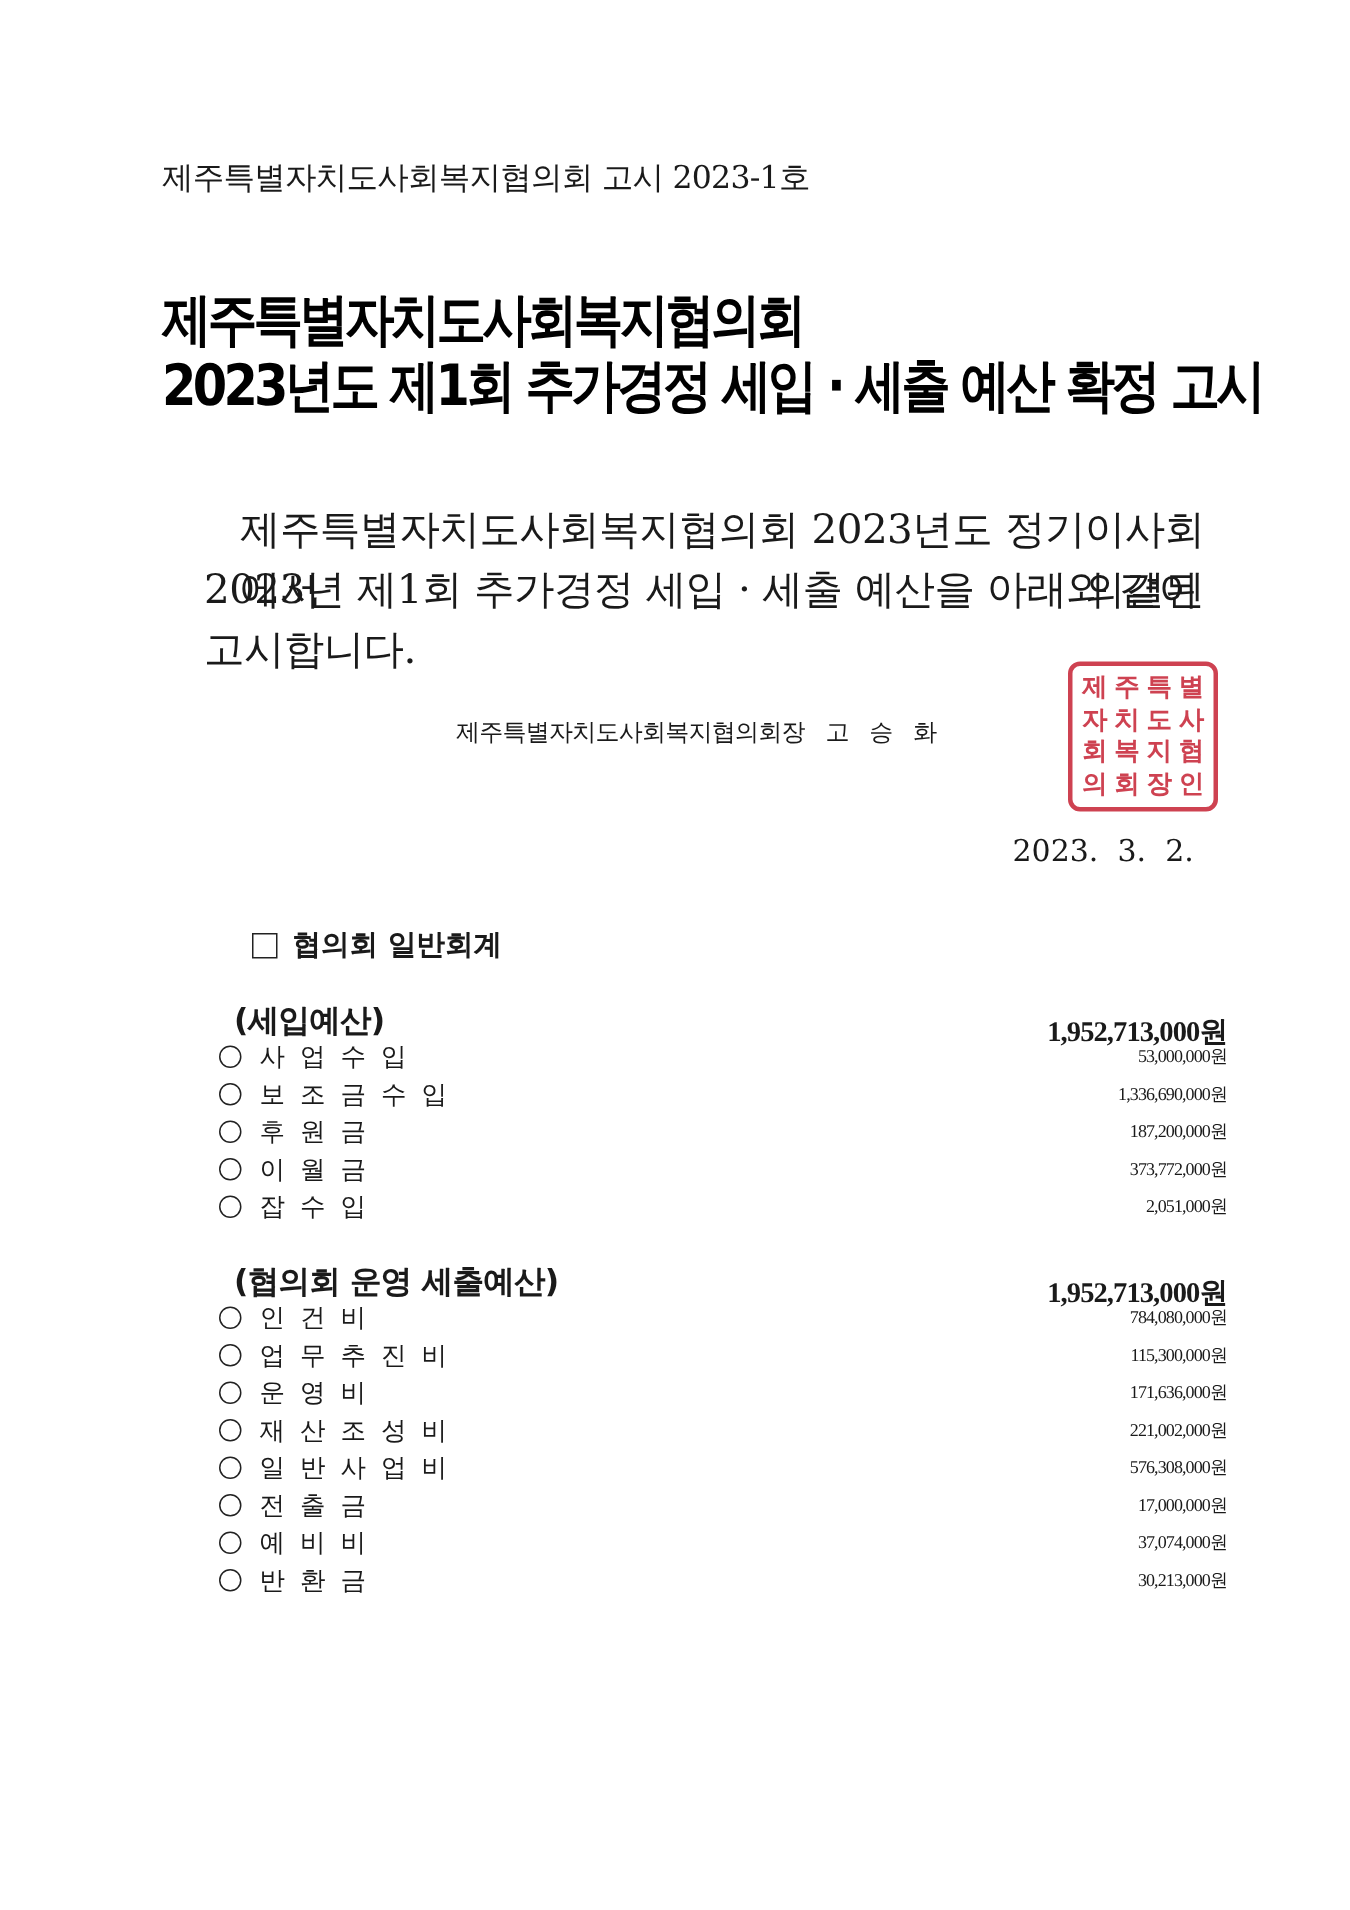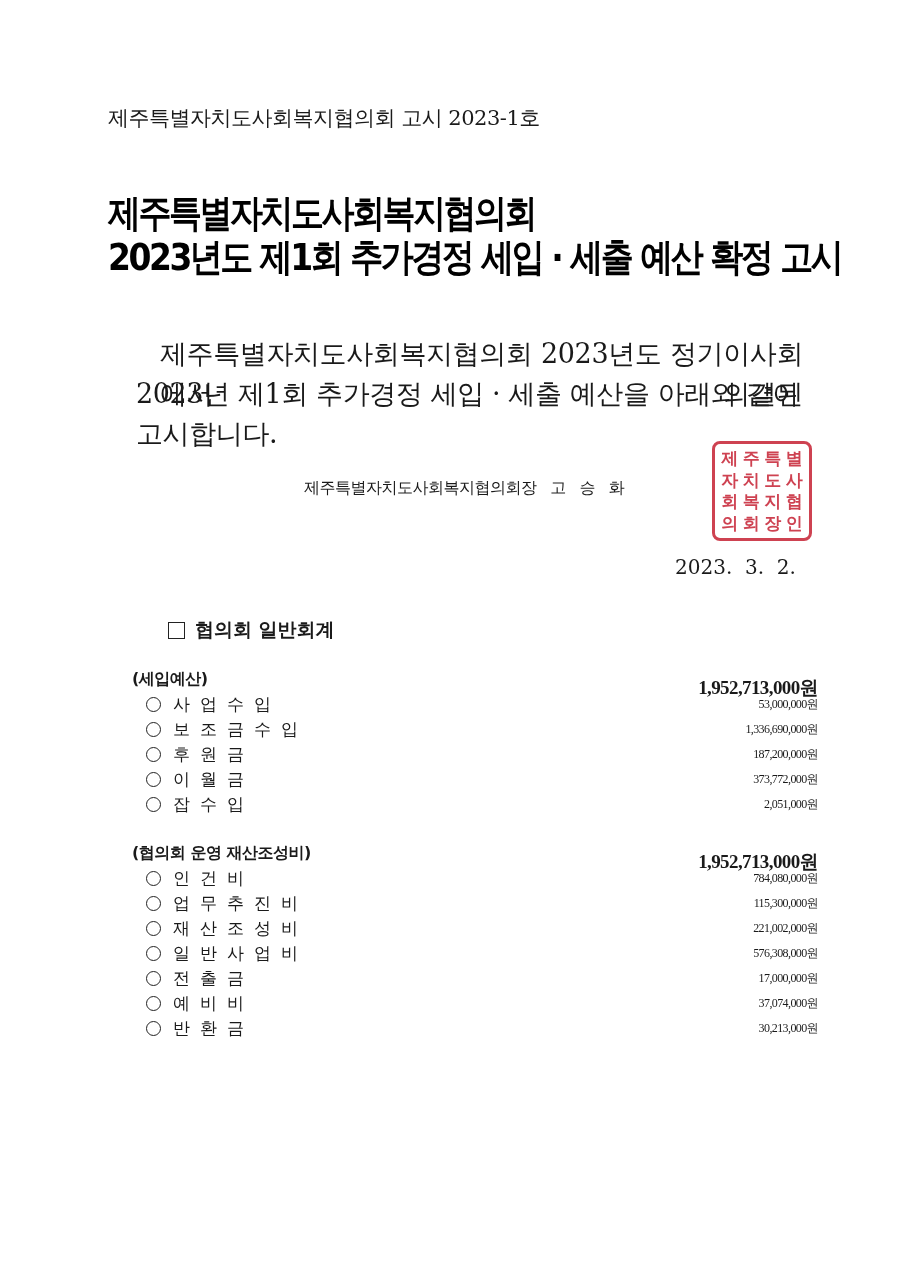--- a/index.html
+++ b/index.html
@@ -140,21 +140,22 @@
       display: flex;
       align-items: center;
       padding-left: 14px;
       letter-spacing: 10px;
       font-family: "DejaVu Sans", sans-serif;
       font-size: 17px;
     }
     .row.header .label {
       padding-left: 0;
       letter-spacing: -0.5px;
-      font-size: 16px;
+      font-size: 21px;
+      margin-left: 24px;
     }
     .circle-icon {
       width: 15px;
       height: 15px;
       border: 1.4px solid #222;
       border-radius: 50%;
       margin-right: 12px;
       display: inline-block;
       box-sizing: border-box;
     }
@@ -241,40 +242,47 @@
     <span class="label">
         <span class="circle-icon"></span>
         <span>잡수입</span>
       </span>
     <span class="amount">2,051,000원</span>
   </div>
 </div>
 
 <div class="budget budget-expense">
   <div class="row header">
-    <span class="label">(협의회 운영 재산조성비)</span>
+    <span class="label">(협의회 운영 세출예산)</span>
     <span class="amount">1,952,713,000원</span>
   </div>
   <div class="row">
     <span class="label">
         <span class="circle-icon"></span>
         <span>인건비</span>
       </span>
     <span class="amount">784,080,000원</span>
   </div>
   <div class="row">
     <span class="label">
         <span class="circle-icon"></span>
         <span>업무추진비</span>
       </span>
     <span class="amount">115,300,000원</span>
   </div>
   <div class="row">
     <span class="label">
         <span class="circle-icon"></span>
+        <span>운영비</span>
+      </span>
+    <span class="amount">171,636,000원</span>
+  </div>
+  <div class="row">
+    <span class="label">
+        <span class="circle-icon"></span>
         <span>재산조성비</span>
       </span>
     <span class="amount">221,002,000원</span>
   </div>
   <div class="row">
     <span class="label">
         <span class="circle-icon"></span>
         <span>일반사업비</span>
       </span>
     <span class="amount">576,308,000원</span>

